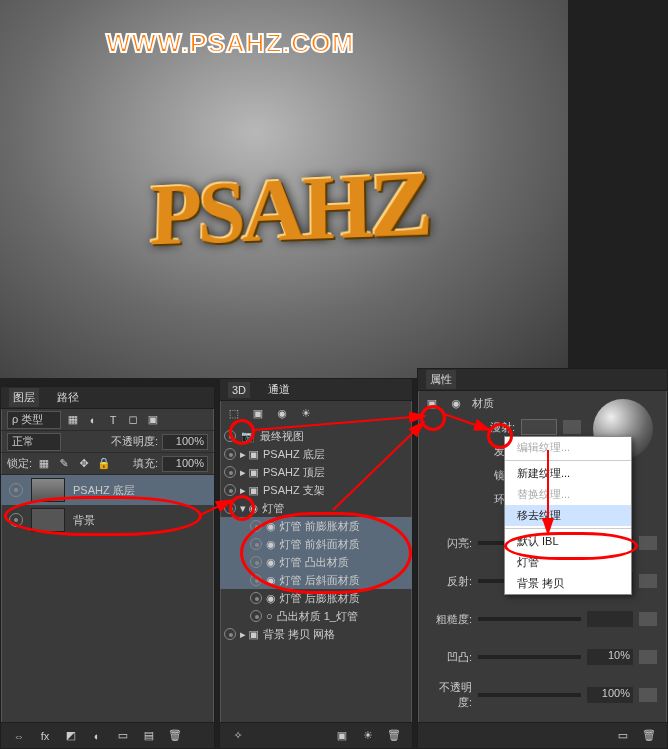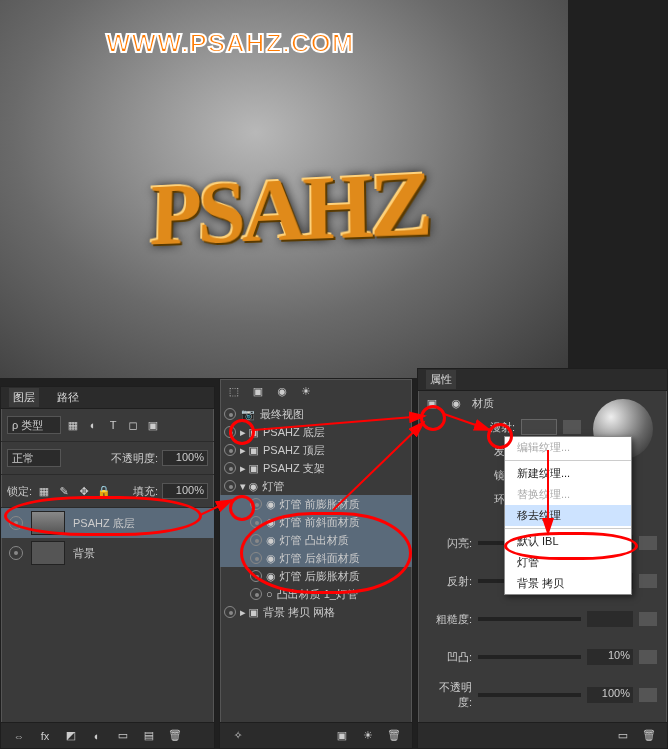--- a/index.html
+++ b/index.html
@@ -5,21 +5,21 @@
 *{margin:0;padding:0;box-sizing:border-box;font-family:"Microsoft YaHei",sans-serif;font-size:11px;color:#ccc}
 body{width:668px;height:749px;background:#202020;position:relative;overflow:hidden}
 .viewport{width:568px;height:378px;background:radial-gradient(ellipse at 45% 35%,#b8b8b8 0%,#6a6a6a 55%,#3a3a3a 100%);position:relative;display:flex;align-items:center;justify-content:center}
 .watermark{position:absolute;top:28px;left:106px;font-size:26px;font-weight:900;color:#ff7a00;-webkit-text-stroke:2px #fff;letter-spacing:1px}
 .logo3d{font-size:92px;font-weight:900;font-family:Georgia,serif;color:#e08a1a;text-shadow:2px 2px 0 #5a3a00,-2px -2px 0 #ffd27a,0 0 12px #000;transform:perspective(900px) rotateX(10deg) rotateY(-14deg);letter-spacing:-4px;margin-top:40px}
 .panel{background:#3a3a3a;position:absolute;border:1px solid #1e1e1e;box-shadow:0 0 0 1px #555 inset}
 .panel-head{background:#2b2b2b;height:22px;display:flex;align-items:center;padding:0 8px;gap:14px;border-bottom:1px solid #1e1e1e}
 .tab{color:#ddd;padding:2px 4px}
 .tab.active{background:#3a3a3a}
 .layers{left:0;top:386px;width:215px;height:363px}
-.row{display:flex;align-items:center;height:22px;padding:16px 6px;gap:4px;border-bottom:1px solid #2b2b2b}
+.row{display:flex;align-items:center;height:22px;padding:0 6px;gap:4px;border-bottom:1px solid #2b2b2b}
 .sel{background:#4a4a4a}
 .dd{background:#2b2b2b;border:1px solid #555;height:18px;padding:0 4px;display:flex;align-items:center}
 .ico{width:16px;height:16px;display:inline-flex;align-items:center;justify-content:center;color:#ccc}
 .pct{width:46px;text-align:right;background:#2b2b2b;border:1px solid #555;height:16px;padding:0 3px}
 .eye{width:14px;height:14px;border:1px solid #888;border-radius:50%;position:relative}
 .eye:after{content:"";position:absolute;width:4px;height:4px;background:#888;border-radius:50%;top:4px;left:4px}
 .thumb{width:34px;height:24px;background:#555;border:1px solid #222}
 .thumb.bg{background:linear-gradient(#888,#555)}
 .layer-item{display:flex;align-items:center;height:30px;padding:0 8px;gap:8px}
 .layer-item.sel{background:#5a6a7a}
@@ -100,20 +100,24 @@
     <span class="ico">fx</span>
     <span class="ico">◩</span>
     <span class="ico">◐</span>
     <span class="ico">▭</span>
     <span class="ico">▤</span>
     <span class="ico">🗑</span>
   </div>
 </div>
 
 <div class="panel p3d">
+  <div class="panel-head">
+    <span class="tab active">3D</span>
+    <span class="tab">通道</span>
+  </div>
   <div class="toolrow">
     <span class="ico">⬚</span>
     <span class="ico">▣</span>
     <span class="ico">◉</span>
     <span class="ico">☀</span>
   </div>
   <div class="threed-list">
     <div class="threed-row">
         <span class="eye"></span>
         <span class="ico">📷</span>

